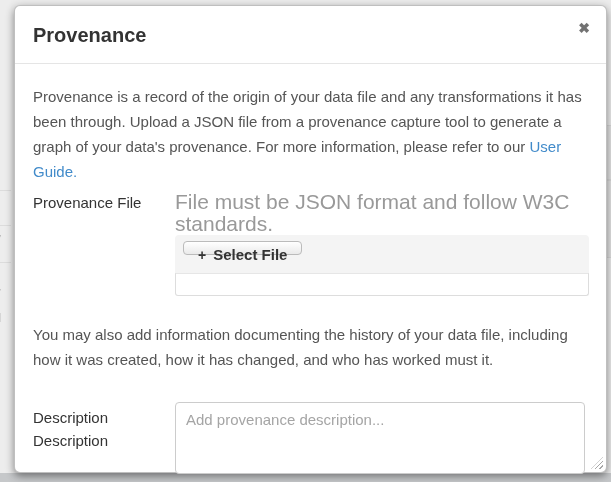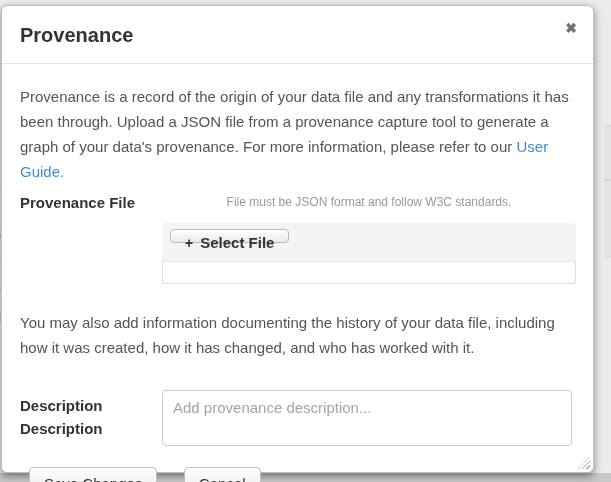--- a/index.html
+++ b/index.html
@@ -26,21 +26,21 @@
     background: #ececec;
   }
   .edge-strip-right .seg { position: absolute; left: 0; width: 7px; background: #e3e3e3; border-top: 1px solid #d8d8d8; border-bottom: 1px solid #d8d8d8; }
   .bg-fragment {
     position: absolute; color: #b3b3b3; font-size: 13px; width: 11px;
     overflow: hidden; text-align: right; letter-spacing: 4px;
   }
 
   
   .modal {
-    position: absolute; left: 1px; top: 5px; width: 593px; height: 468px;
+    position: absolute; left: 14px; top: 5px; width: 593px; height: 468px;
     background: #ffffff;
     border: 1px solid rgba(0,0,0,0.25);
     border-radius: 6px;
     box-shadow: 0 3px 9px rgba(0,0,0,0.45);
     z-index: 5;
   }
   .modal-header {
     padding: 15px 16px 14px 18px;
     border-bottom: 1px solid #e5e5e5;
     position: relative;
@@ -58,27 +58,27 @@
 
   .intro-text {
     font-size: 15px; color: #555555; line-height: 25px;
     margin-bottom: 7px;
   }
   .link { color: #428bca; text-decoration: none; cursor: pointer; }
 
   .form-row { display: flex; margin-bottom: 0; }
   .form-label {
     width: 142px; flex: none;
-    font-size: 15px; font-weight: bold; color: #333333; line-height: 22px;
+    font-size: 15px; font-weight: normal; color: #333333; line-height: 22px;
     padding-top: 1px;
   }
   .form-col { flex: 1; min-width: 0; }
 
   .help-text {
-    font-size: 12px; color: #999999; line-height: 22px; margin-bottom: 10px; text-align: center;
+    font-size: 21px; color: #999999; line-height: 22px; 
   }
 
   
   .file-panel { margin-bottom: 26px; }
   .file-toolbar {
     background: #f4f4f4; border-radius: 4px 4px 0 0;
     padding: 6px 8px; height: 38px;
   }
   .btn {
     display: inline-block; cursor: pointer;
@@ -96,21 +96,21 @@
     font-size: 14px; color: #555; padding: 2px 8px; overflow: hidden;
   }
 
   .second-text {
     font-size: 15px; color: #555555; line-height: 25px;
     margin-bottom: 30px;
   }
 
   .desc-label { line-height: 23px; padding-top: 4px; }
   .desc-textarea {
-    width: 410px; height: 56px; resize: none;
+    width: 410px; height: 72px; resize: none;
     font-family: "Liberation Sans", sans-serif;
     font-size: 15px; color: #555555; padding: 8px 10px;
     border: 1px solid #cccccc; border-radius: 4px;
     outline: none;
   }
   .desc-textarea::placeholder { color: #a5a5a5; opacity: 1; }
 
   .modal-footer { padding: 17px 0 0 9px; }
   .btn-footer { padding: 6px 14px; height: 33px; font-size: 15px;
     background: linear-gradient(#ffffff, #e4e4e4); border-color: #bfbfbf; }
@@ -157,21 +157,21 @@
         <div class="help-text">File must be JSON format and follow W3C standards.</div>
         <div class="file-panel">
           <div class="file-toolbar">
             <button class="btn btn-select"><span class="plus">+</span><span>Select File</span></button>
           </div>
           <div class="file-display"></div>
         </div>
       </div>
     </div>
 
-    <p class="second-text">You may also add information documenting the history of your data file, including how it was created, how it has changed, and who has worked with it.</p>
+    <p class="second-text">You may also add information documenting the history of your data file, including how it was created, how it has changed, and who has worked must it.</p>
 
     <div class="form-row">
       <div class="form-label desc-label">Description Description</div>
       <div class="form-col">
         <textarea class="desc-textarea" placeholder="Add provenance description..." style=""></textarea>
       </div>
     </div>
 
     <div class="modal-footer">
       <button class="btn btn-footer">Save Changes</button>

